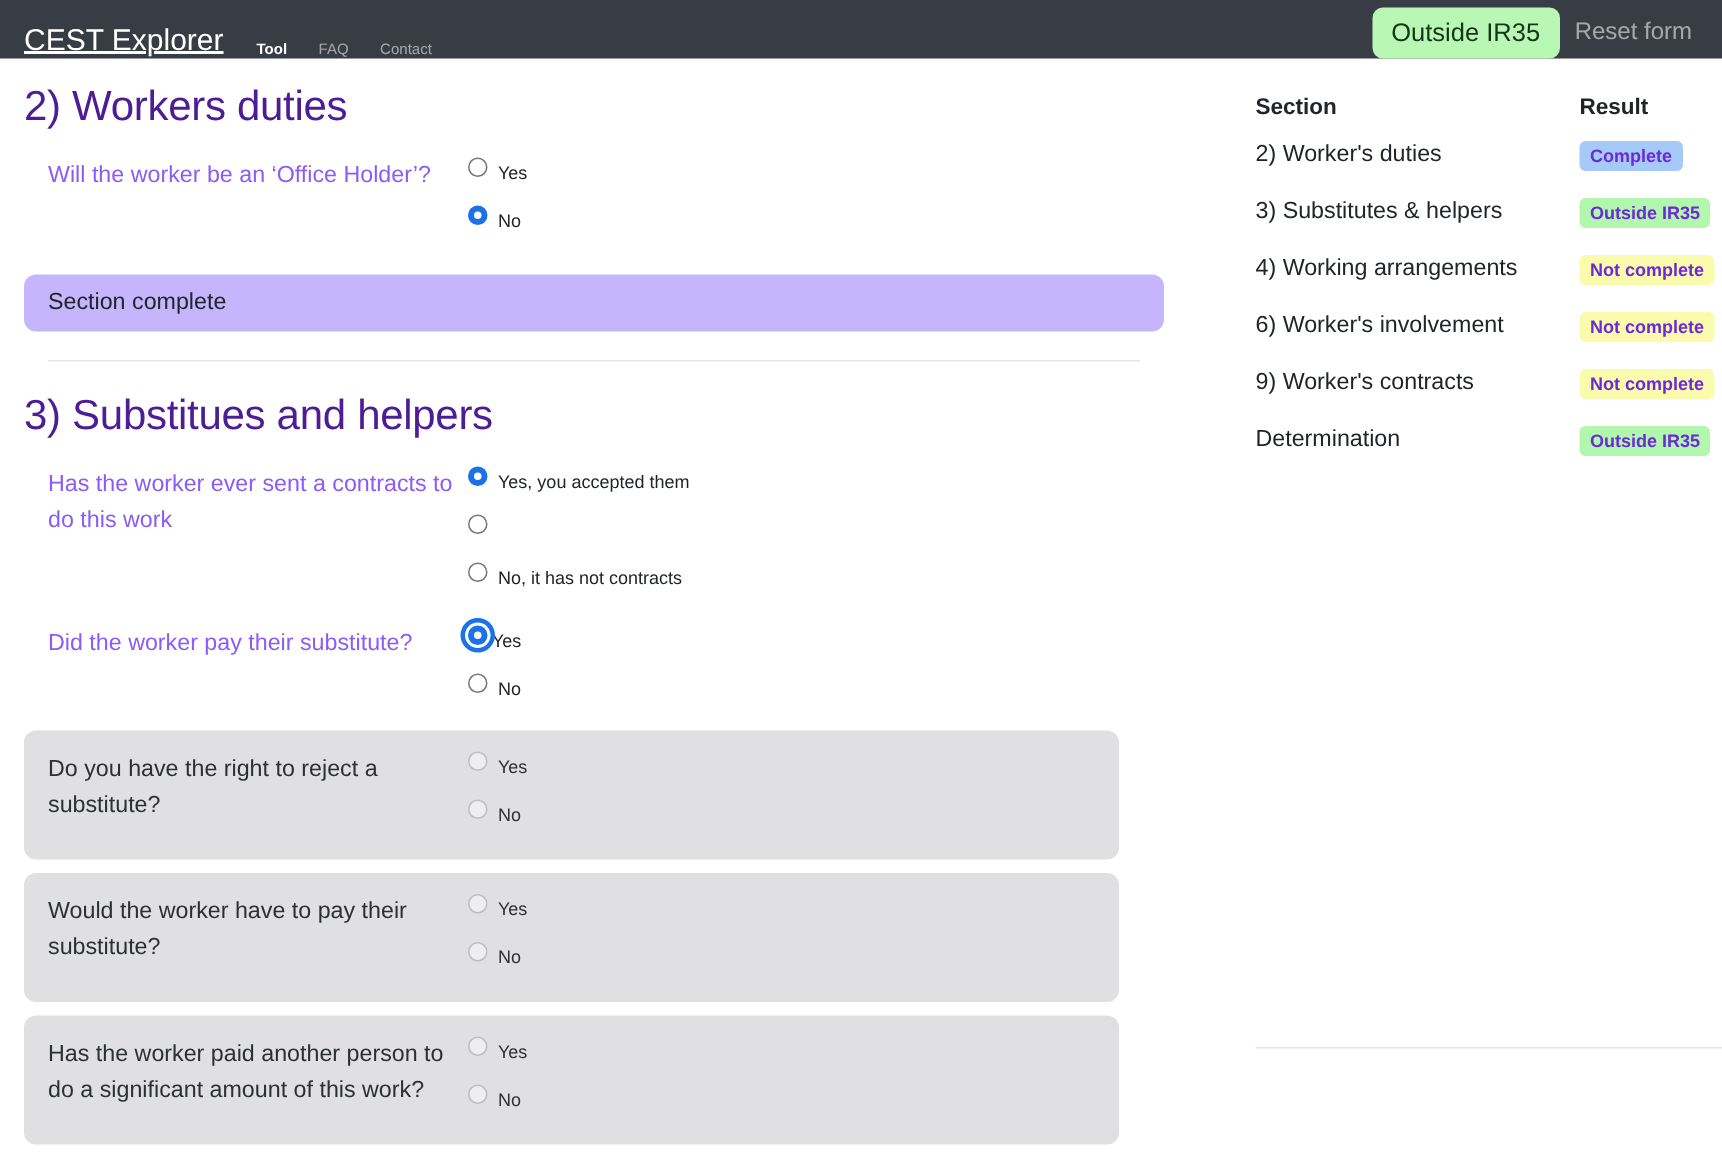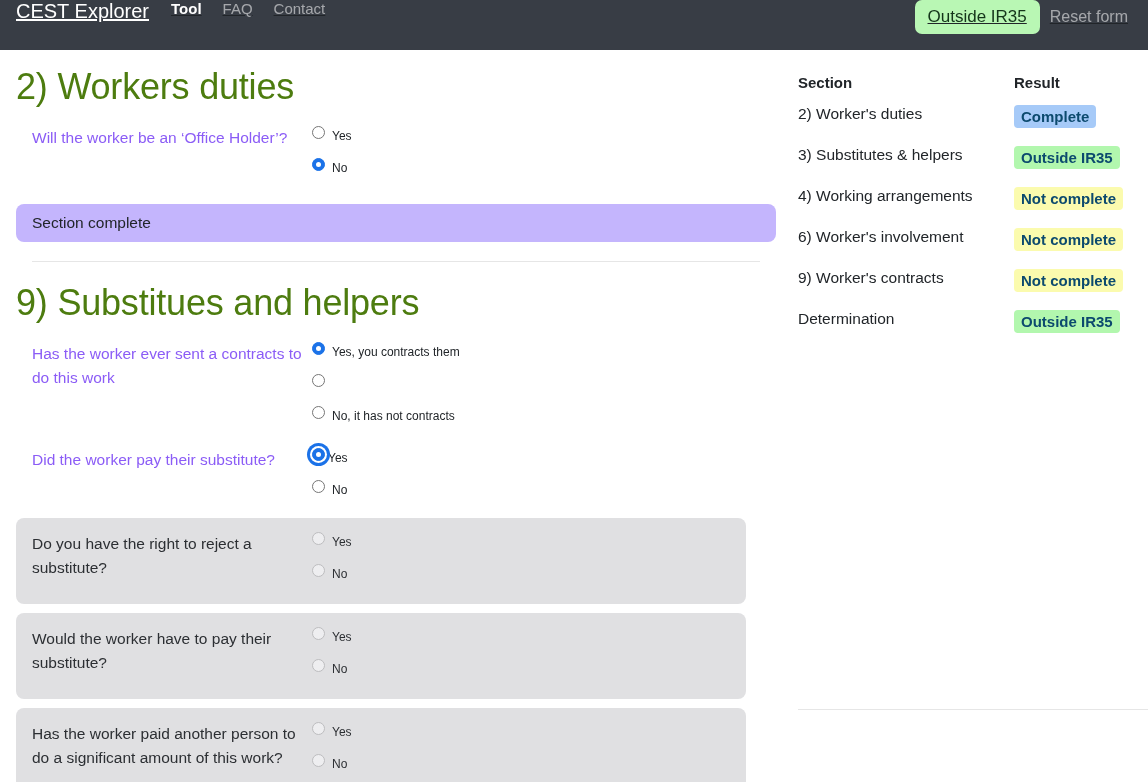--- a/index.html
+++ b/index.html
@@ -10,42 +10,41 @@
     width: 1148px;
     height: 782px;
     background: #ffffff;
     font-family: "Liberation Sans", sans-serif;
     color: #212529;
     overflow: hidden;
   }
 
   
   .navbar {
-    height: 50px;
+    height: 39px;
     background: #383d45;
     display: flex;
-    align-items: flex-start;
+    align-items: flex-end;
     padding: 0 16px;
     position: relative;
-    text-decoration: underline;
   }
   .brand {
     color: #ffffff;
     font-size: 20px;
     font-weight: 400;
     margin-right: 22px;
     white-space: nowrap;
   }
   .nav-links {
     display: flex;
     align-items: center;
     gap: 21px;
   }
   .nav-link {
-    font-size: 15px;
+    font-size: 10px;
     color: rgba(255,255,255,0.55);
     text-decoration: none;
     white-space: nowrap;
   }
   .nav-link.active { color: #ffffff; font-weight: 700; }
 
   .nav-right {
     margin-left: auto;
     display: flex;
     align-items: center;
@@ -76,27 +75,28 @@
   .left-col {
     width: 792px;
     padding: 16px 16px 0 16px;
     flex: 0 0 792px;
   }
   .right-col {
     flex: 1 1 auto;
     padding: 24px 0 0 0;
     position: relative;
     height: 100%;
+    margin-left: 39px;
   }
 
   
   .section-title {
-    font-size: 36px;
+    font-size: 28px;
     font-weight: 400;
-    color: #4d7c0f;
+    color: #4c1d95;
     margin: 0 0 14px 0;
     letter-spacing: -0.2px;
   }
   #sec3-title { margin-top: 20px; }
 
   
   .qrow {
     display: flex;
     align-items: flex-start;
     padding: 2px 0 2px 0;
@@ -197,26 +197,26 @@
   .results th.col-section { width: 222px; padding-left: 6px; }
   .results td {
     font-size: 15.5px;
     color: #212529;
     padding: 0 0 18px 0;
     vertical-align: top;
   }
   .results td.col-section { padding-left: 6px; white-space: nowrap; }
   .pill {
     display: inline-block;
-    font-size: 15px;
+    font-size: 12px;
     font-weight: 700;
     padding: 3px 7px;
     border-radius: 4px;
     white-space: nowrap;
-    color: #0c4a6e;
+    color: #6d28d9;
   }
   .pill.blue   { background: #a6caf8; }
   .pill.green  { background: #b2f7ae; }
   .pill.yellow { background: #fbfbae; }
 
   .side-divider {
     position: absolute;
     left: 6px;
     right: 0;
     top: 659px;
@@ -252,27 +252,27 @@
             <span>Yes</span>
           </label>
           <label class="opt">
             <span class="radio checked"></span>
             <span>No</span>
           </label>
         </div>
       </div>
       <div class="banner blue">Section complete</div>
       <div class="divider"></div>
-      <h1 class="section-title" id="sec3-title">9) Substitues and helpers</h1>
+      <h1 class="section-title" id="sec3-title">3) Substitues and helpers</h1>
       <div class="qrow">
         <div class="qlabel">Has the worker ever sent a contracts to do this work</div>
         <div class="qopts">
           <label class="opt">
             <span class="radio checked"></span>
-            <span>Yes, you contracts them</span>
+            <span>Yes, you accepted them</span>
           </label>
           <label class="opt">
             <span class="radio"></span>
           </label>
           <label class="opt">
             <span class="radio"></span>
             <span>No, it has not contracts</span>
           </label>
         </div>
       </div>

